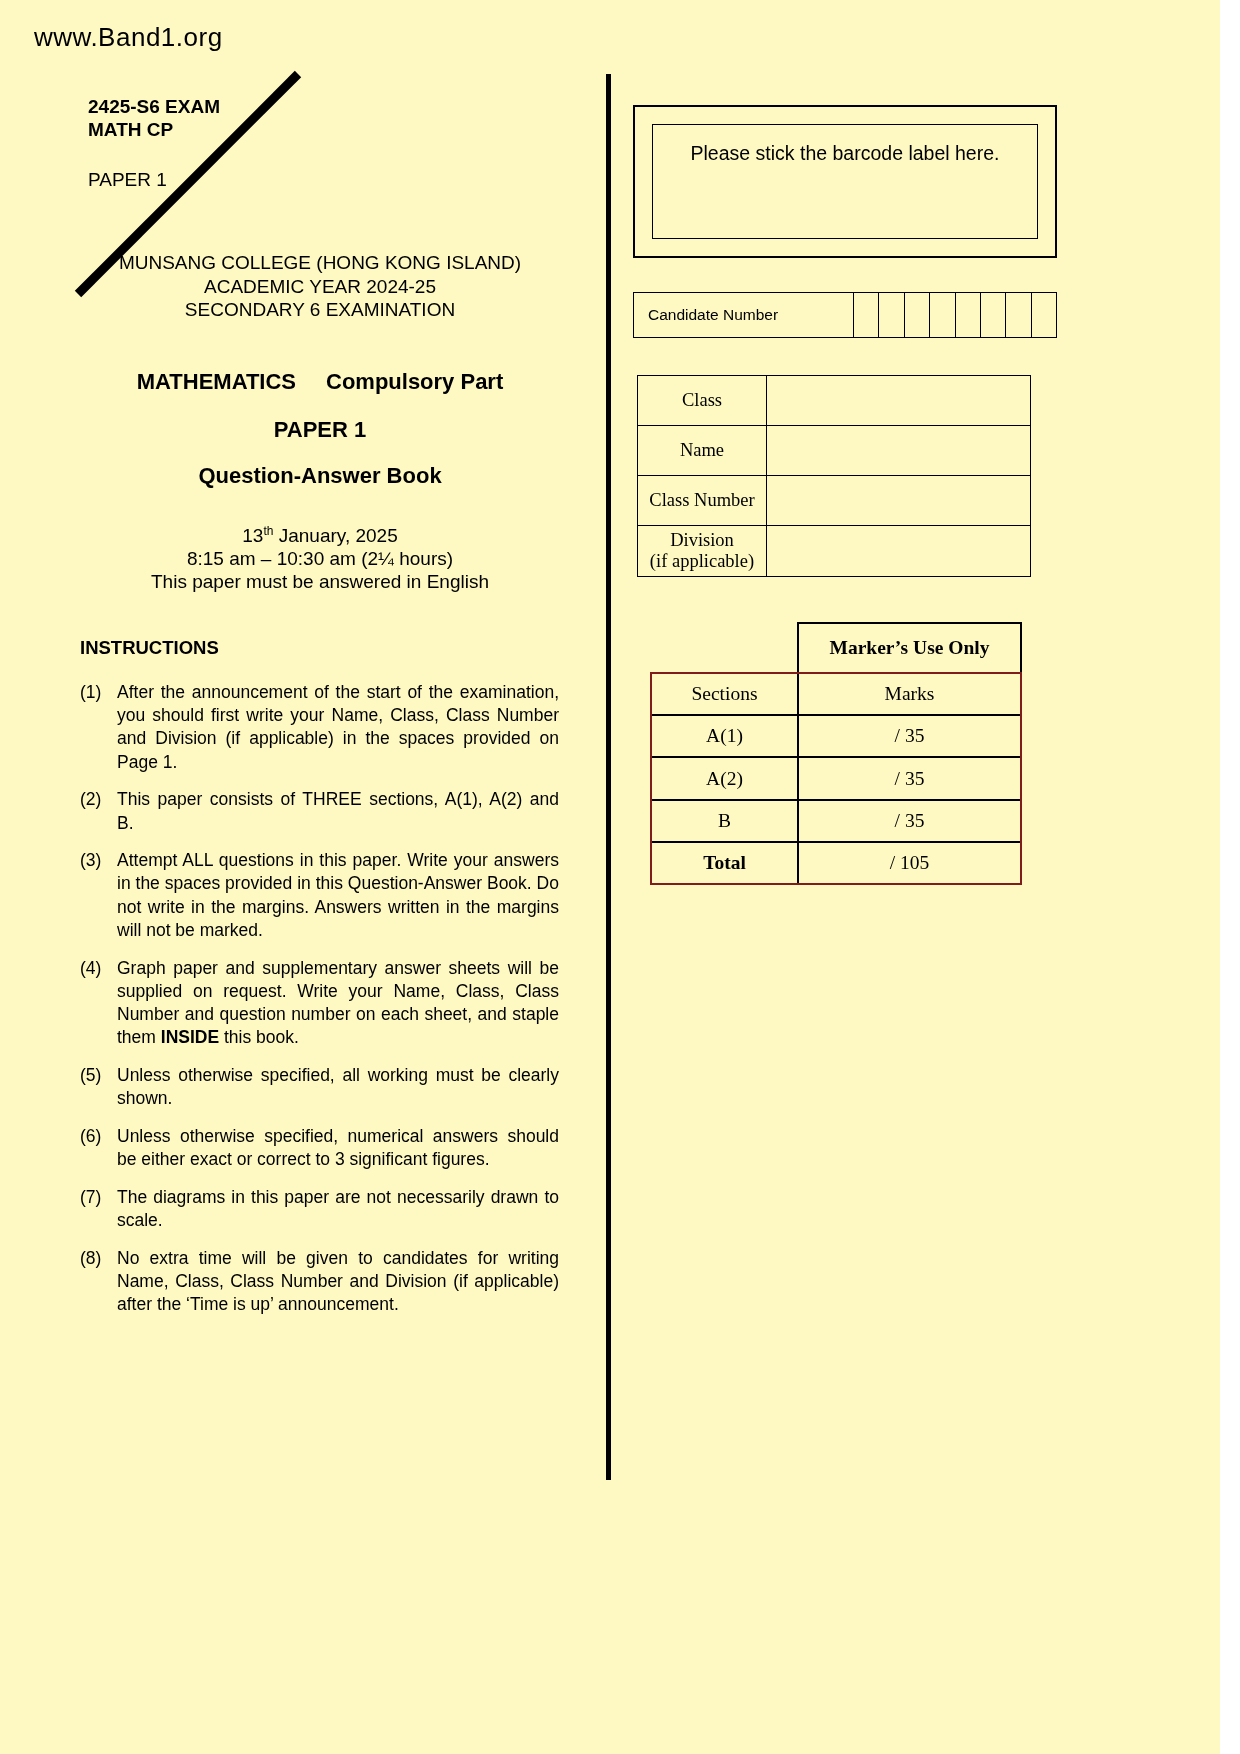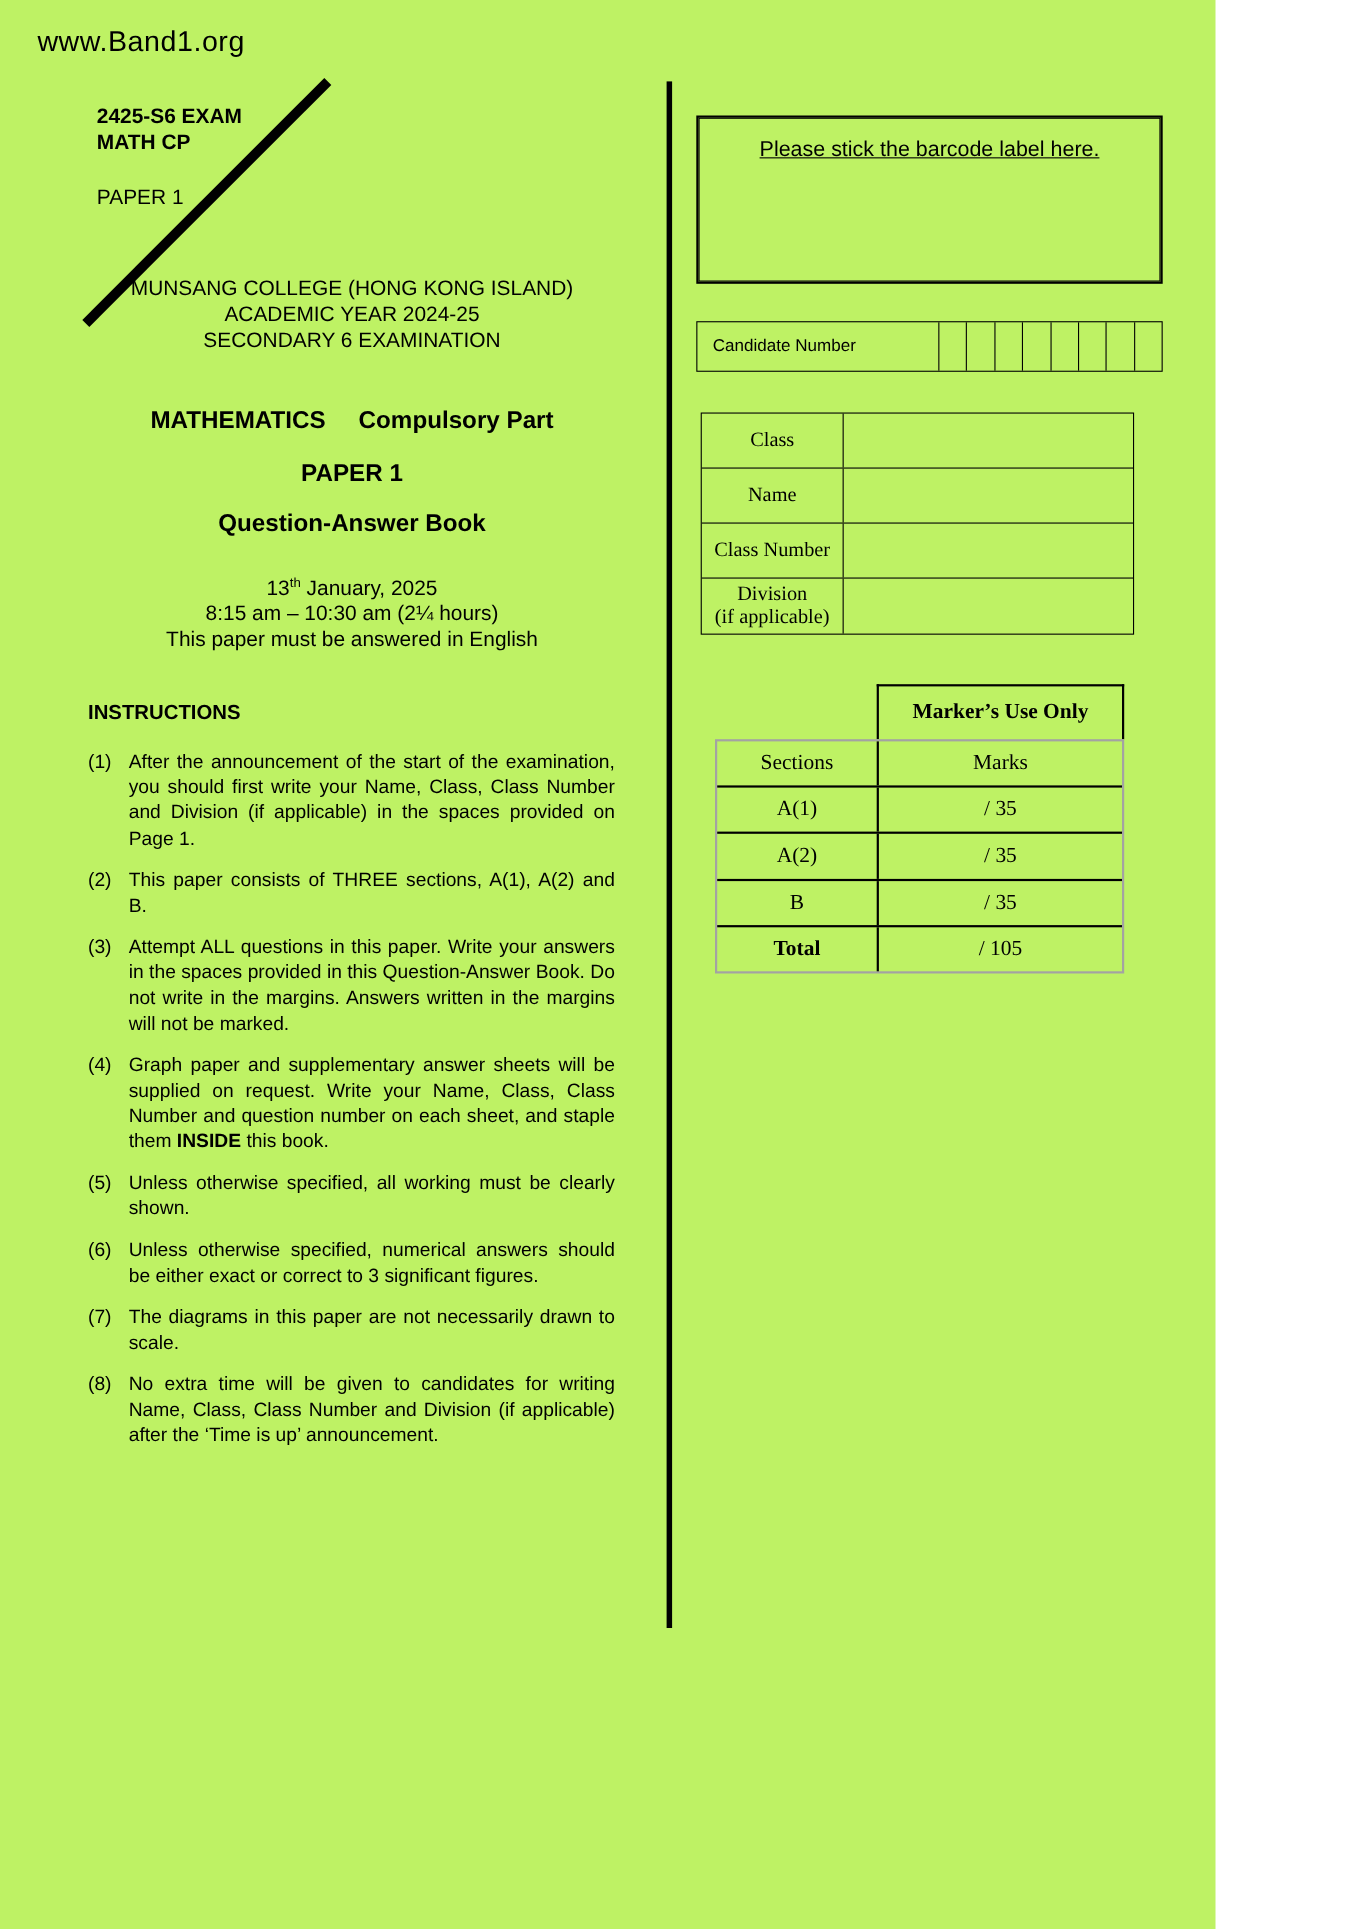--- a/index.html
+++ b/index.html
@@ -1,18 +1,18 @@
 <!DOCTYPE html>
 <html><head>
 <meta charset="utf-8">
 <style>
   * { margin:0; padding:0; box-sizing:border-box; }
   html,body { background:#ffffff; }
   .page {
-    position:relative; width:1105px; height:1754px; background:#bef264;
+    position:relative; width:1220px; height:1754px; background:#fef9c3;
     color:#000; font-family:"Liberation Sans", sans-serif; overflow:hidden;
   }
 
   .watermark { position:absolute; left:34px; top:22px; font-size:26px; letter-spacing:0.5px; }
 
   .diag-svg { position:absolute; left:70px; top:66px; }
 
   .codes { position:absolute; left:88px; top:95px; font-size:19px; line-height:23px; }
   .codes .b { font-weight:bold; }
   .codes .paper-no { margin-top:27px; font-weight:normal; }
@@ -38,21 +38,21 @@
   .ilist .itext { flex:1; text-align:justify; }
   .ilist b { font-weight:bold; }
 
   .copyright { position:absolute; left:80px; top:1369px; font-size:17.5px; line-height:23.5px;
                font-family:"Liberation Serif", "DejaVu Serif", serif; }
 
   .vline { position:absolute; left:606px; top:74px; width:5px; height:1406px; background:#000; }
 
   
   .barcode-outer { position:absolute; left:633px; top:105px; width:424px; height:153px;
-                   border:2.5px solid #000; padding:0;text-decoration:underline; }
+                   border:2.5px solid #000; padding:17px; }
   .barcode-inner { width:100%; height:100%; border:1.5px solid #000; text-align:center;
                    padding-top:17px; font-size:19.5px; }
 
   
   .cand { position:absolute; left:633px; top:292px; width:424px; height:46px;
           border:1.6px solid #000; display:flex; }
   .cand-label { flex:none; width:220px; display:flex; align-items:center;
                 padding-left:14px; font-size:15.5px; border-right:1.2px solid #000; }
   .cand-cell { flex:1; border-right:1.2px solid #000; }
   .cand-cell:last-child { border-right:none; }
@@ -66,21 +66,21 @@
             flex-direction:column; align-items:center; justify-content:center;
             text-align:center; line-height:21px; }
   .svalue { flex:1; }
 
   
   .marker-head { position:absolute; left:797px; top:622px; width:225px; height:50px;
                  border:2px solid #000; border-bottom:none; display:flex; align-items:center;
                  justify-content:center; font-family:"Liberation Serif", serif;
                  font-weight:bold; font-size:19.5px; }
   .mtable { position:absolute; left:650px; top:672px; width:372px; height:213px;
-            border:2px solid #a3a3a3; display:flex; flex-direction:column;
+            border:2px solid #7f1d1d; display:flex; flex-direction:column;
             font-family:"Liberation Serif", serif; font-size:19.5px; }
   .mrow { flex:1; display:flex; border-bottom:2px solid #000; }
   .mrow:last-child { border-bottom:none; }
   .mcol1 { flex:none; width:147px; border-right:2px solid #000; display:flex;
            align-items:center; justify-content:center; }
   .mcol2 { flex:1; display:flex; align-items:center; justify-content:center; }
   .mrow.total .mcol1 { font-weight:bold; }
 </style>
 </head>
 <body>

